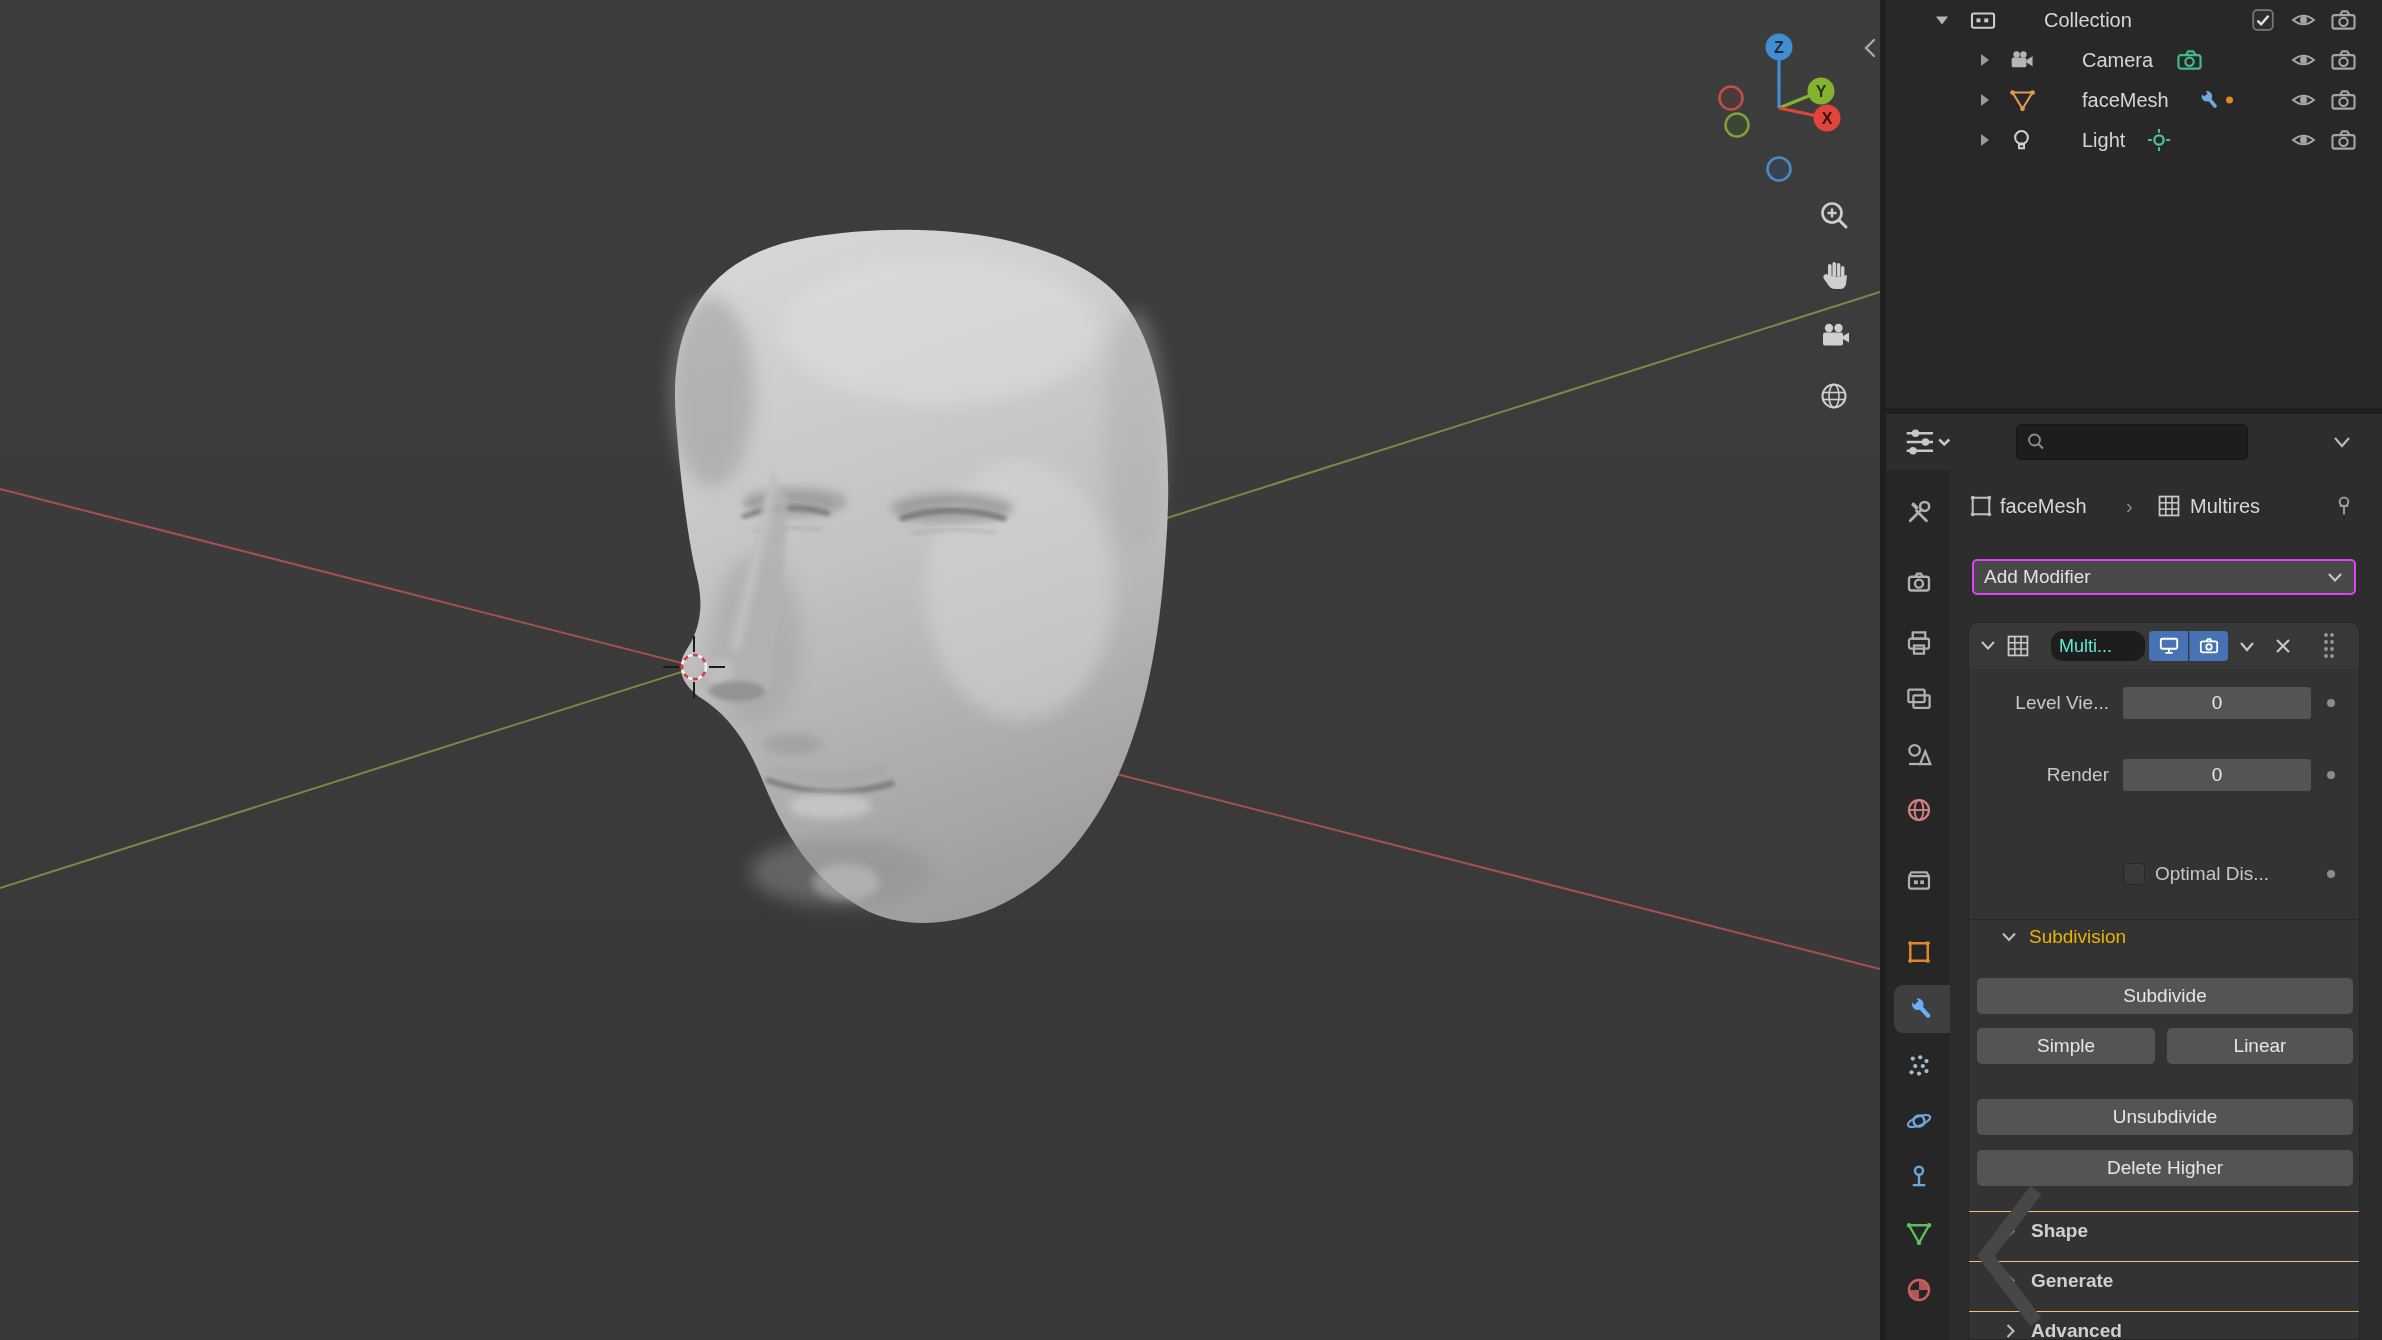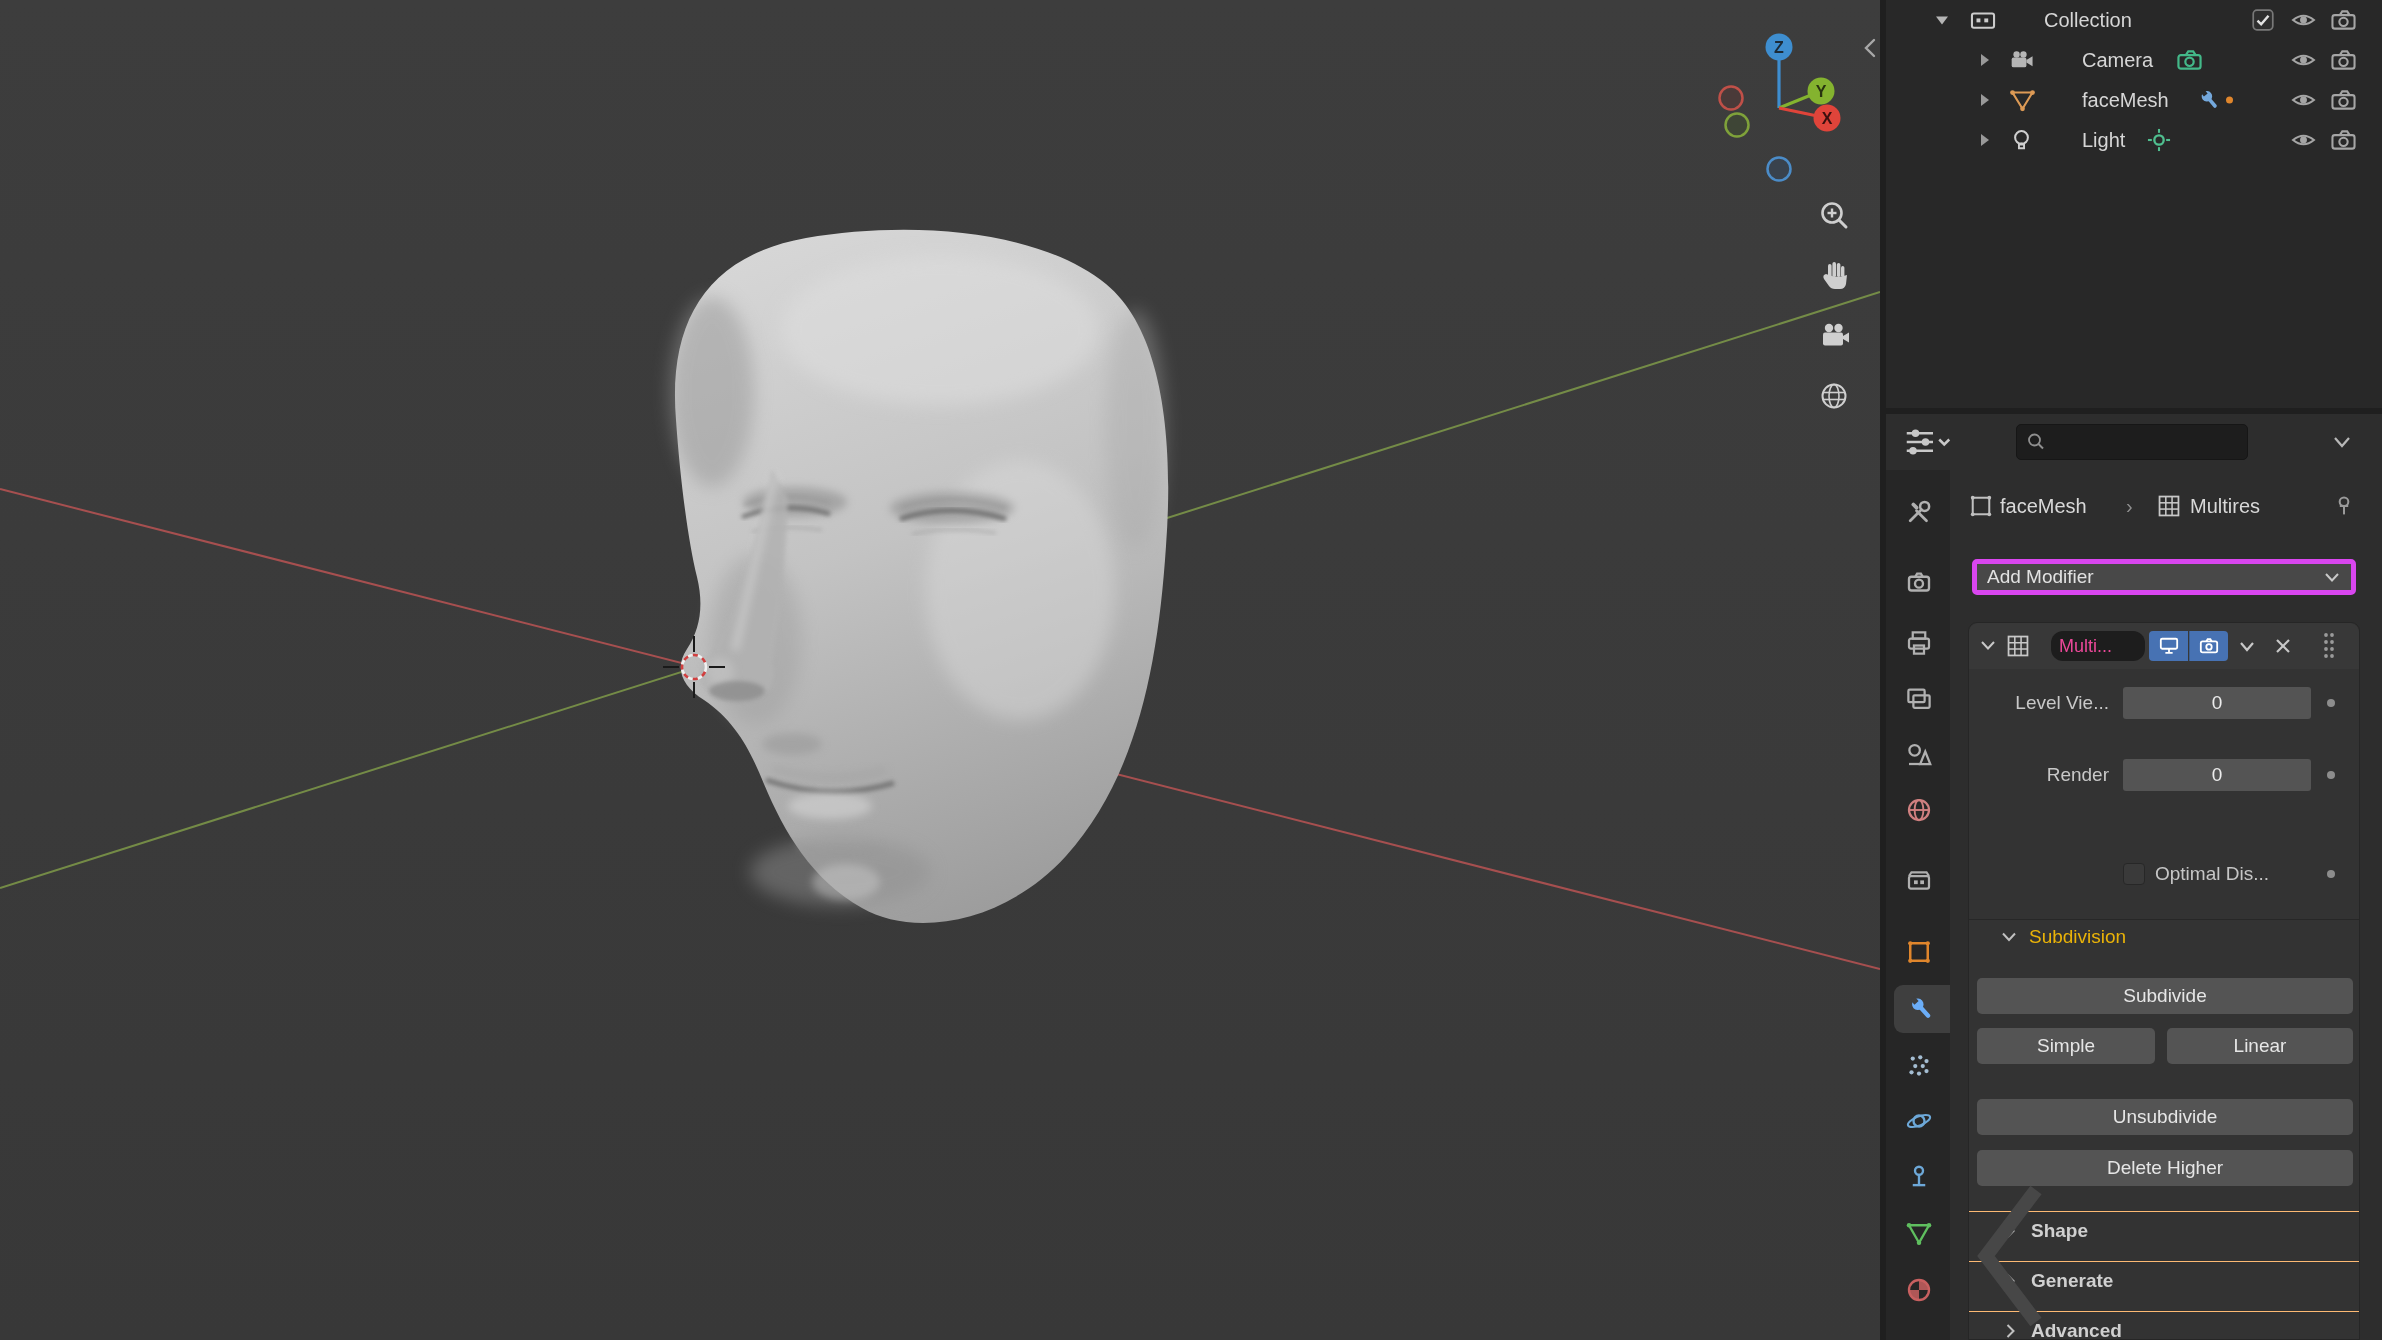--- a/index.html
+++ b/index.html
@@ -25,30 +25,30 @@
   .prop-tab{position:absolute;left:4px;width:58px;height:48px;display:flex;align-items:center;justify-content:center;}
   .prop-tab.active{left:8px;width:56px;background:#3f3f3f;border-radius:9px 0 0 9px;}
   .props-header{position:absolute;left:0;top:0;width:496px;height:56px;background:#2d2d2d;}
   .search-box{position:absolute;left:130px;top:10px;width:232px;height:36px;background:#1d1d1d;
               border:1px solid #161616;border-radius:5px;display:flex;align-items:center;padding-left:9px;box-sizing:border-box;}
   .search-input{background:transparent;border:none;outline:none;color:#ccc;font-size:18px;width:180px;
                 font-family:"Liberation Sans",sans-serif;}
   .breadcrumb{position:absolute;left:64px;top:72px;width:432px;height:40px;font-size:20px;}
   .breadcrumb > *{position:absolute;top:50%;transform:translateY(-50%);}
   .add-modifier{position:absolute;left:86px;top:145px;width:384px;height:36px;background:#484848;
-                border:5px solid #d946ef;border-radius:5px;box-sizing:border-box;
+                border:2px solid #d946ef;border-radius:5px;box-sizing:border-box;
                 display:flex;align-items:center;padding:0 10px;font-size:19px;color:#e2e2e2;}
   .add-modifier .caret{margin-left:auto;}
   
   .mod-panel{position:absolute;left:82px;top:208px;width:392px;height:718px;background:#333333;
              border:1px solid #262626;border-radius:9px 9px 0 0;box-sizing:border-box;overflow:hidden;}
   .mod-header{position:absolute;left:0;top:0;width:100%;height:46px;background:#383838;border-radius:9px 9px 0 0;}
   .mod-header > *{position:absolute;}
   .name-field{left:82px;top:8px;width:94px;height:30px;background:#1d1d1d;border-radius:12px;
-              color:#ec4899;font-size:18px;line-height:30px;padding-left:8px;box-sizing:border-box;
+              color:#5eead4;font-size:18px;line-height:30px;padding-left:8px;box-sizing:border-box;
               white-space:nowrap;overflow:hidden;}
   .toggle-btn{top:8px;width:39px;height:30px;background:#4772b3;display:flex;align-items:center;justify-content:center;}
   .t-left{left:180px;border-radius:4px 0 0 4px;}
   .t-right{left:220px;border-radius:0 4px 4px 0;border-left:1px solid #3a5f94;box-sizing:border-box;}
   .field-row{position:absolute;width:100%;height:34px;}
   .field-label{position:absolute;right:250px;top:50%;transform:translateY(-50%);
                font-size:19px;color:#c8c8c8;white-space:nowrap;}
   .num-field{position:absolute;left:154px;width:188px;height:32px;background:#545454;border-radius:3px;
              color:#ececec;font-size:19px;display:flex;align-items:center;justify-content:center;}
   .num-field.darker{background:#3e3e3e;}

